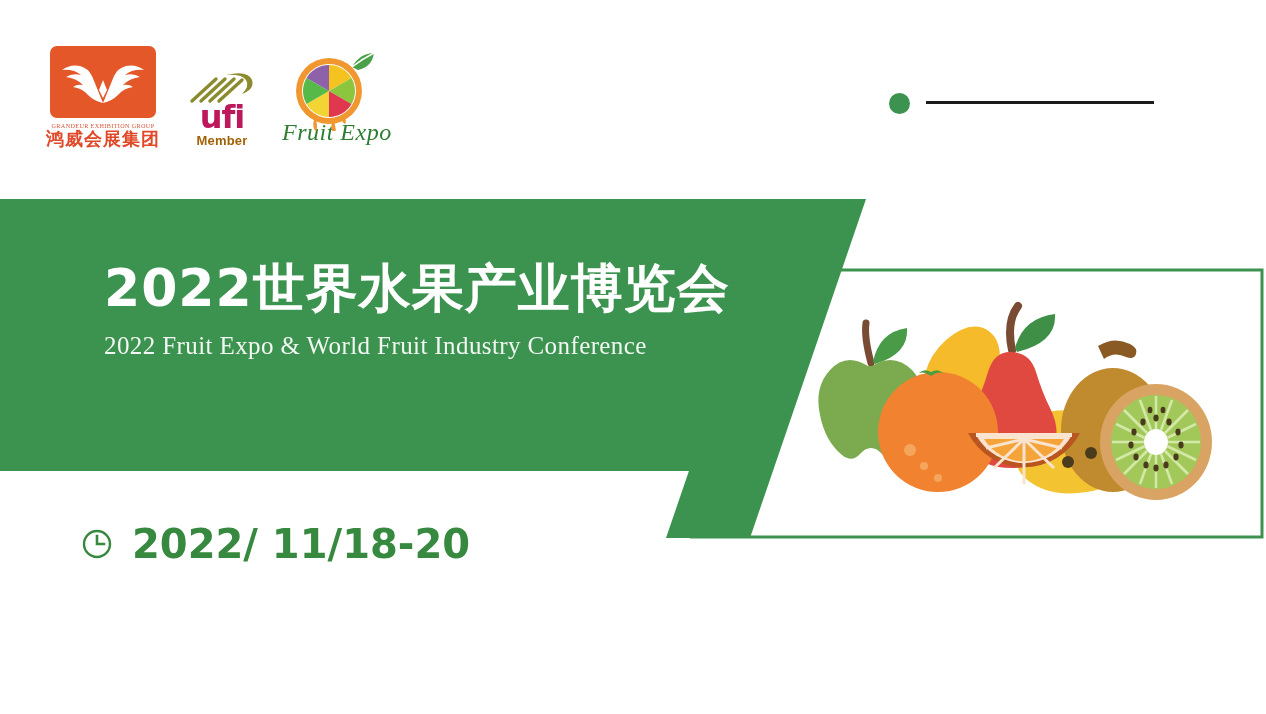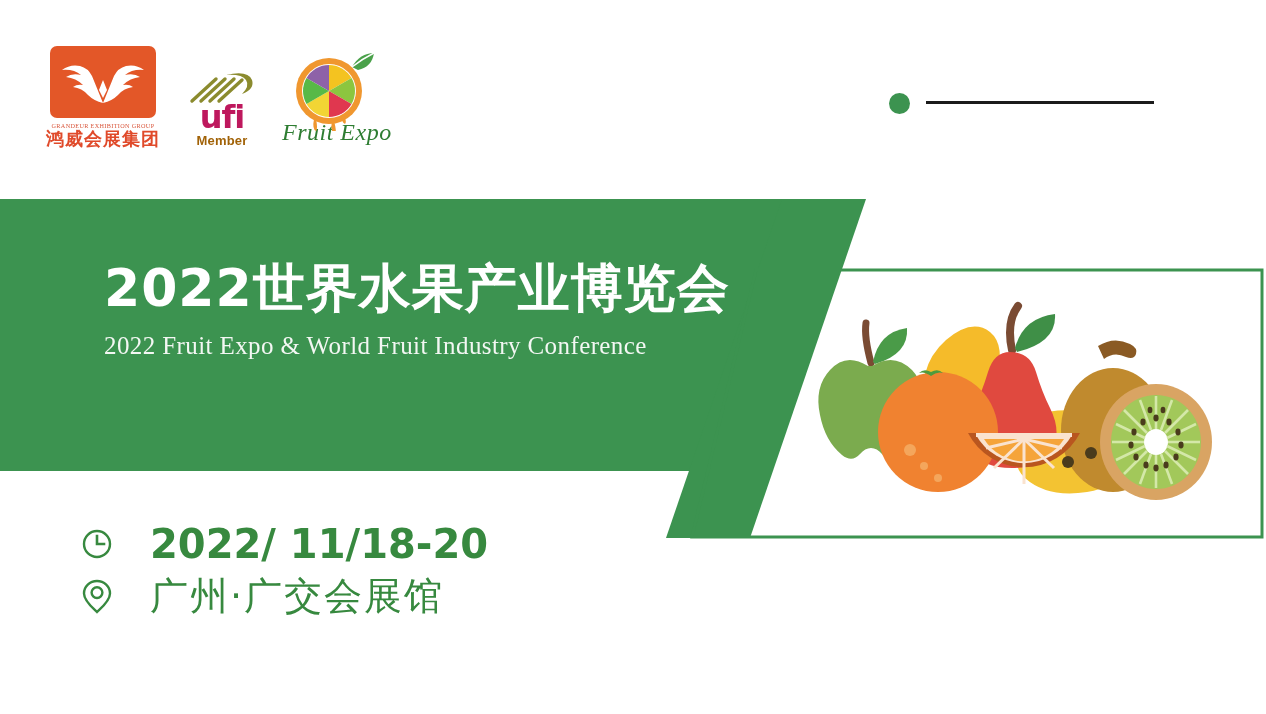--- a/index.html
+++ b/index.html
@@ -165,21 +165,21 @@
 
   
   .info{
     position:absolute;
     left:80px; top:518px;
     width:470px;
   }
   .info-row{
     display:flex;
     align-items:center;
-    gap:36px;
+    gap:18px;
     height:52px;
   }
   .info-row .ico{
     width:34px;height:34px;flex:0 0 34px;
     display:flex;align-items:center;justify-content:center;
   }
   .info-date{
     font-size:40px;
     font-weight:700;
     color:#37893f;
@@ -387,25 +387,16 @@
   <div class="info">
     <div class="info-row">
       <span class="ico">
         <svg width="32" height="32" viewBox="0 0 32 32" aria-hidden="true">
           <circle cx="16" cy="16" r="13" fill="none" stroke="#37893f" stroke-width="2.4"></circle>
           <path d="M16 8 L16 16 L23 16" fill="none" stroke="#37893f" stroke-width="2.6" stroke-linecap="square"></path>
         </svg>
       </span>
       <span class="info-date">2022/ 11/18-20</span>
     </div>
-    <div class="info-row">
-      <span class="ico">
-        <svg width="32" height="36" viewBox="0 0 32 36" aria-hidden="true">
-          <path d="M16 3 C8.8 3 3 8.6 3 15.4 C3 23 13 31 16 34 C19 31 29 23 29 15.4 C29 8.6 23.2 3 16 3 Z" fill="none" stroke="#37893f" stroke-width="2.4"></path>
-          <circle cx="16" cy="14.6" r="5.4" fill="none" stroke="#37893f" stroke-width="2.4"></circle>
-        </svg>
-      </span>
-      <span class="info-venue">广州·广交会展馆</span>
-    </div>
   </div>
 
 
 </div>
 
 </body></html>

